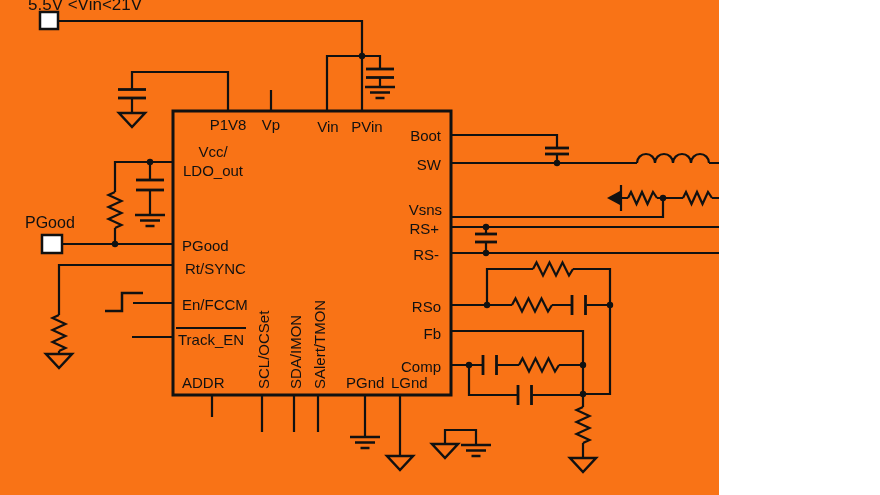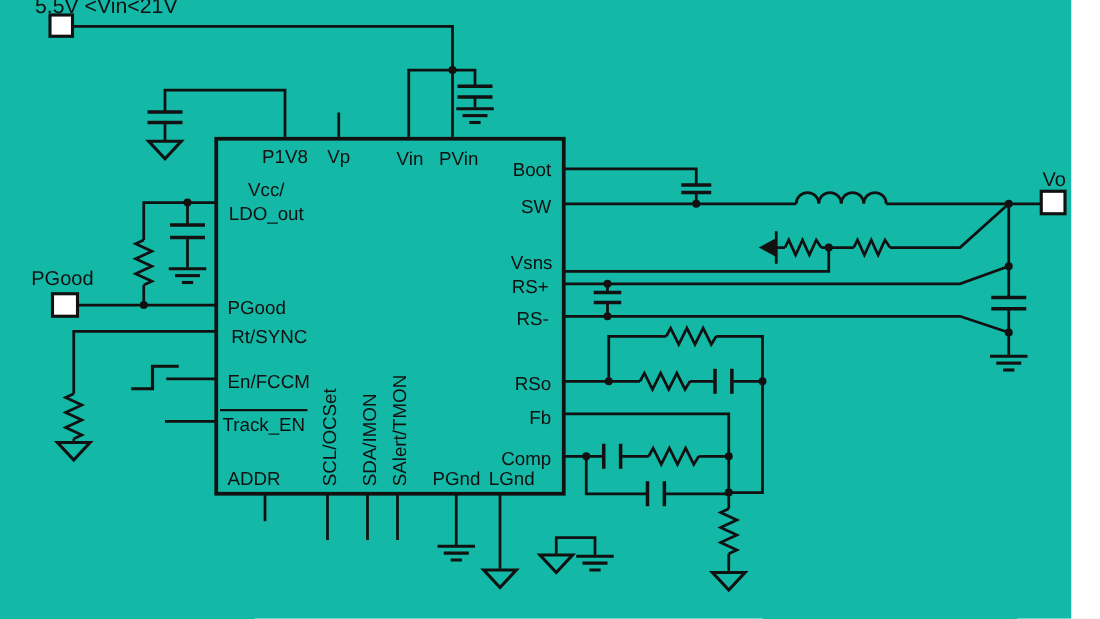--- a/index.html
+++ b/index.html
@@ -1,16 +1,16 @@
 <!DOCTYPE html>
 <html><head>
 <meta charset="utf-8">
 <style>
   html,body{margin:0;padding:0;background:#ffffff;}
-  .stage{position:relative;width:857px;height:495px;background:#14b8a6;overflow:hidden;}
+  .stage{position:relative;width:719px;height:495px;background:#f97316;overflow:hidden;}
   svg{display:block;font-family:"Liberation Sans","DejaVu Sans",sans-serif;}
   .lbl{font-size:15px;fill:#111;}
   .lbl-lg{font-size:17px;fill:#111;}
   .lbl-md{font-size:16px;fill:#111;}
   .wire{stroke:#111;stroke-width:2.2;fill:none;}
   .thick{stroke:#111;stroke-width:3;fill:none;}
   .comp{stroke:#111;stroke-width:2.2;fill:none;}
   .plate{stroke:#111;stroke-width:2.8;fill:none;}
   .gnd{stroke:#111;stroke-width:2.5;fill:none;}
   .dot{fill:#111;stroke:none;}

